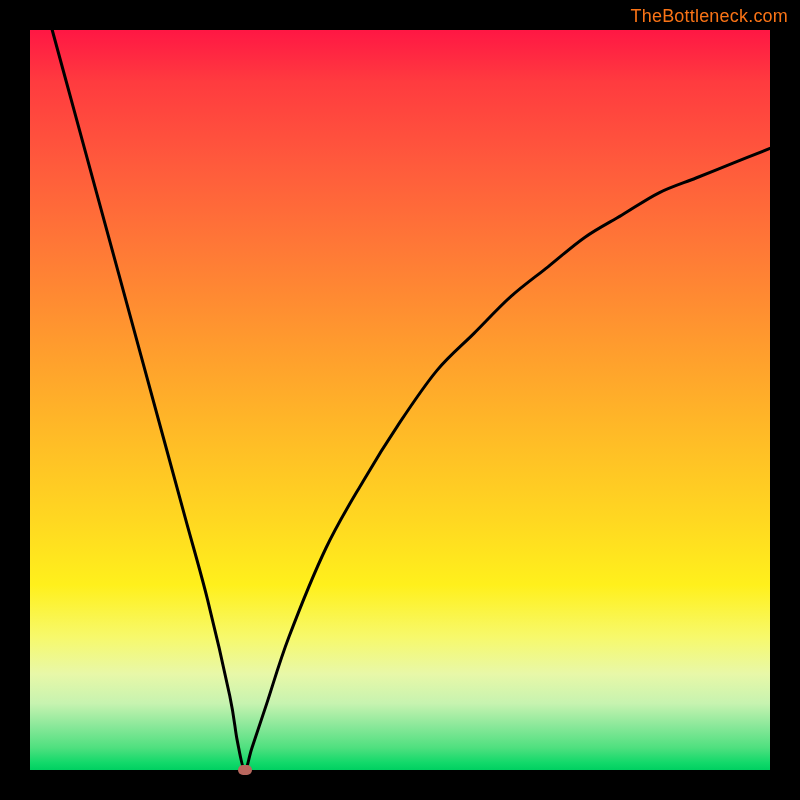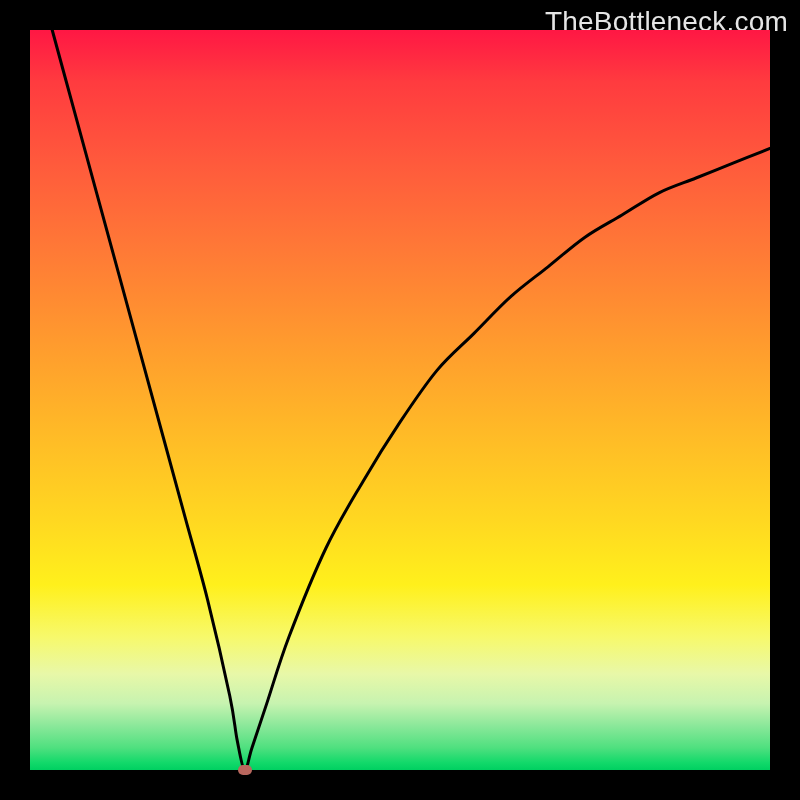--- a/index.html
+++ b/index.html
@@ -40,22 +40,22 @@
       #8be89a 94%,
       #4fe07f 97%,
       #12d96a 99%,
       #00d061 100%
     );
   }
   .watermark {
     position: absolute;
     top: 6px;
     right: 12px;
-    color: #e5e5e5;
-    font-size: 28px;
+    color: #f97316;
+    font-size: 18px;
     letter-spacing: 0.2px;
     user-select: none;
   }
   svg.curve {
     position: absolute;
     left: 0;
     top: 0;
     width: 740px;
     height: 740px;
     overflow: visible;

